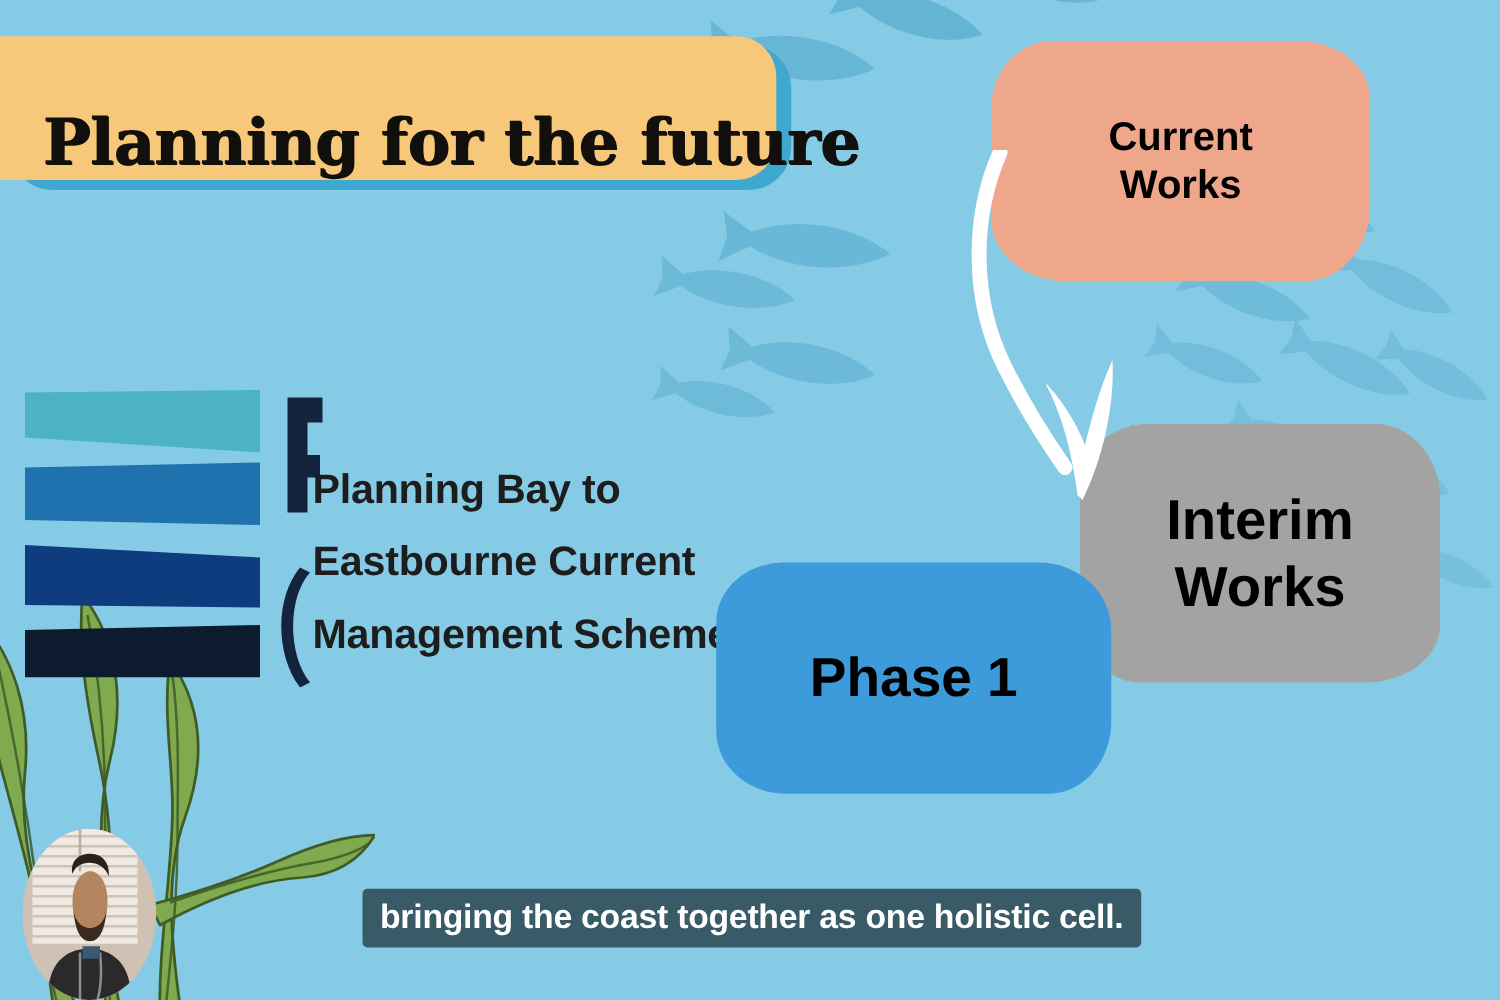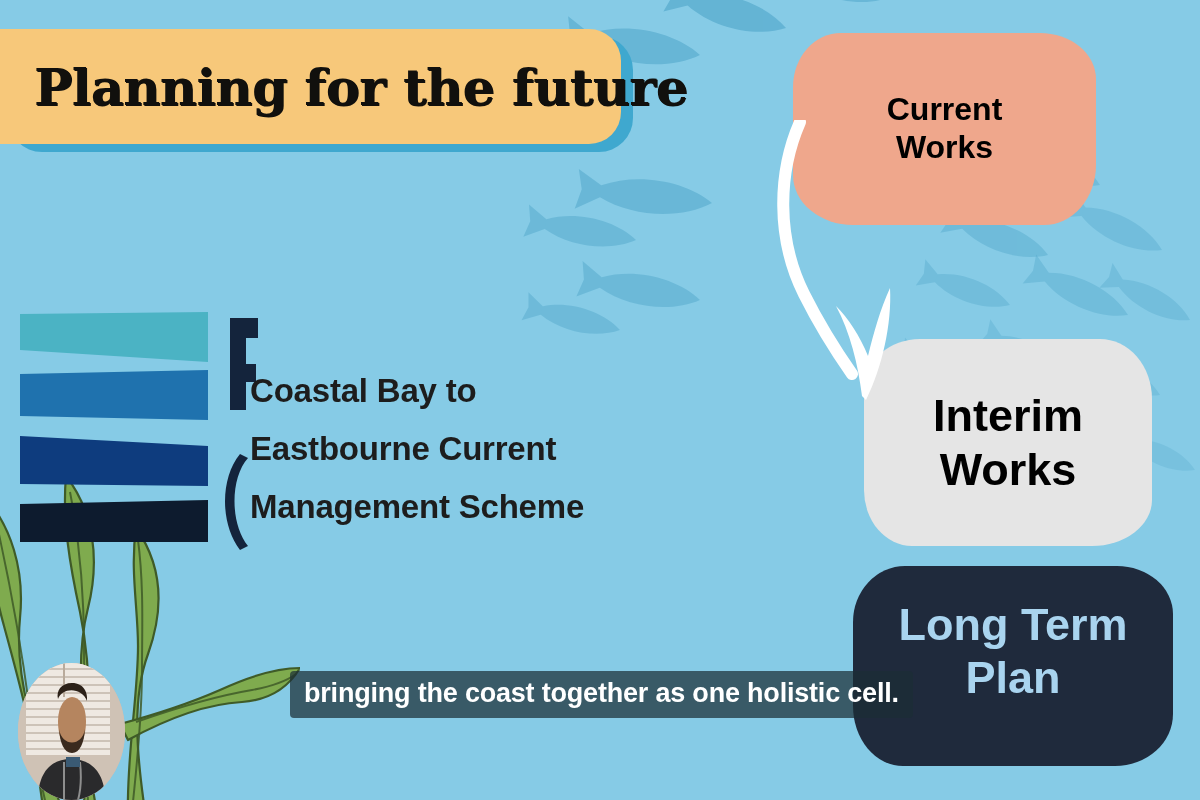--- a/index.html
+++ b/index.html
@@ -19,21 +19,21 @@
   .seaweed{ position:absolute; left:-30px; bottom:-20px; width:330px; height:380px; }
 
   
   .title-shadow{
     position:absolute; left:8px; top:36px; width:625px; height:116px;
     background:#3fa8cf; border-radius:34px;
   }
   .title-bar{
     position:absolute; left:0px; top:29px; width:621px; height:115px;
     background:#f7c87a; border-radius:0 32px 32px 0;
-    display:flex; align-items:center;
+    display:flex; align-items:flex-end;
   }
   .title-text{
     font-family:"DejaVu Serif", serif;
     font-weight:700; font-size:51px; color:#11100d;
     letter-spacing:-0.5px; padding-left:34px; white-space:nowrap;
     text-shadow:1px 1px 0 #11100d;
   }
   
   .logo{ position:absolute; left:12px; top:312px; width:196px; height:230px; }
   .logo-glyphs{ position:absolute; left:222px; top:310px; width:70px; height:240px; }
@@ -47,39 +47,39 @@
     position:absolute; display:flex; align-items:center; justify-content:center;
     text-align:center; font-weight:700; line-height:1.18;
   }
   #blob-current{
     left:793px; top:33px; width:303px; height:192px;
     background:#efa78c; border-radius:48px 56px 52px 60px/54px 46px 60px 50px;
     font-size:32px; color:#000;
   }
   #blob-interim{
     left:864px; top:339px; width:288px; height:207px;
-    background:#e5e5e5; border-radius:56px 52px 60px 48px/50px 60px 46px 56px;
+    background:#a3a3a3; border-radius:56px 52px 60px 48px/50px 60px 46px 56px;
     font-size:45px; color:#000; z-index:3;
   }
   #blob-phase1{
     left:573px; top:450px; width:316px; height:185px;
     background:#3d9bdc; border-radius:54px 58px 50px 56px/48px 54px 58px 50px;
     font-size:44px; color:#000; z-index:4;
   }
   #blob-longterm{
     left:853px; top:566px; width:320px; height:200px;
     background:#1f2a3c; border-radius:52px 56px 58px 50px/56px 48px 52px 60px;
     font-size:45px; color:#a9d4ef; z-index:5; align-items:flex-start;
     padding-top:32px;
   }
   
   .arrow{ position:absolute; left:770px; top:120px; width:200px; height:300px; z-index:6; }
   
   .caption{
-    position:absolute; left:290px; top:671px; z-index:8;
+    position:absolute; left:290px; top:711px; z-index:8;
     background:rgba(28,46,54,0.72);
     color:#ffffff; font-size:27px; font-weight:700;
     padding:7px 14px 9px 14px; border-radius:4px; white-space:nowrap;
     letter-spacing:-0.2px;
   }
   
   .webcam{
     position:absolute; left:18px; top:663px; width:107px; height:137px;
     border-radius:50%; overflow:hidden; z-index:9;
     background:#cdbdb0;
@@ -192,46 +192,43 @@
     <polygon points="8,124 196,134 196,174 8,172" fill="#0e3c7e"></polygon>
     <polygon points="8,192 196,188 196,230 8,230" fill="#0d1b2e"></polygon>
   </svg>
 
   <svg class="logo-glyphs" viewBox="0 0 70 240" width="70" height="240" aria-hidden="true">
     <path d="M8,8 L36,8 L36,28 L24,28 L24,54 L34,54 L34,72 L24,72 L24,100 L8,100 Z" fill="#14243c"></path>
     <path d="M26,148 C8,168 8,214 26,236 L18,240 C-2,214 -2,168 18,144 Z" fill="#14243c"></path>
   </svg>
 
   <div class="scheme-text">
-    <div>Coastal Bay to</div>
+    <div>Planning Bay to</div>
     <div>Eastbourne Current</div>
     <div>Management Scheme</div>
   </div>
 
   <div class="blob" id="blob-current">
     <div>
       <div>Current</div>
       <div>Works</div>
     </div>
   </div>
 
   <div class="blob" id="blob-interim">
     <div>
       <div>Interim</div>
       <div>Works</div>
     </div>
   </div>
 
-
-  <div class="blob" id="blob-longterm">
-    <div>
-      <div>Long Term</div>
-      <div>Plan</div>
-    </div>
-  </div>
+  <div class="blob" id="blob-phase1">
+    <div>Phase 1</div>
+  </div>
+
 
   <svg class="arrow" viewBox="0 0 200 300" width="200" height="300" aria-hidden="true">
     <path d="M30,2 C8,52 6,118 34,174 C50,206 68,234 82,254" fill="none" stroke="#ffffff" stroke-width="12" stroke-linecap="round"></path>
     <path d="M92,276 C88,244 80,212 66,186 C78,198 90,216 98,236
              C104,212 110,190 120,168 C122,204 112,248 96,280 Z" fill="#ffffff"></path>
   </svg>
 
   <div class="caption">bringing the coast together as one holistic cell.</div>
 
   <div class="webcam">

